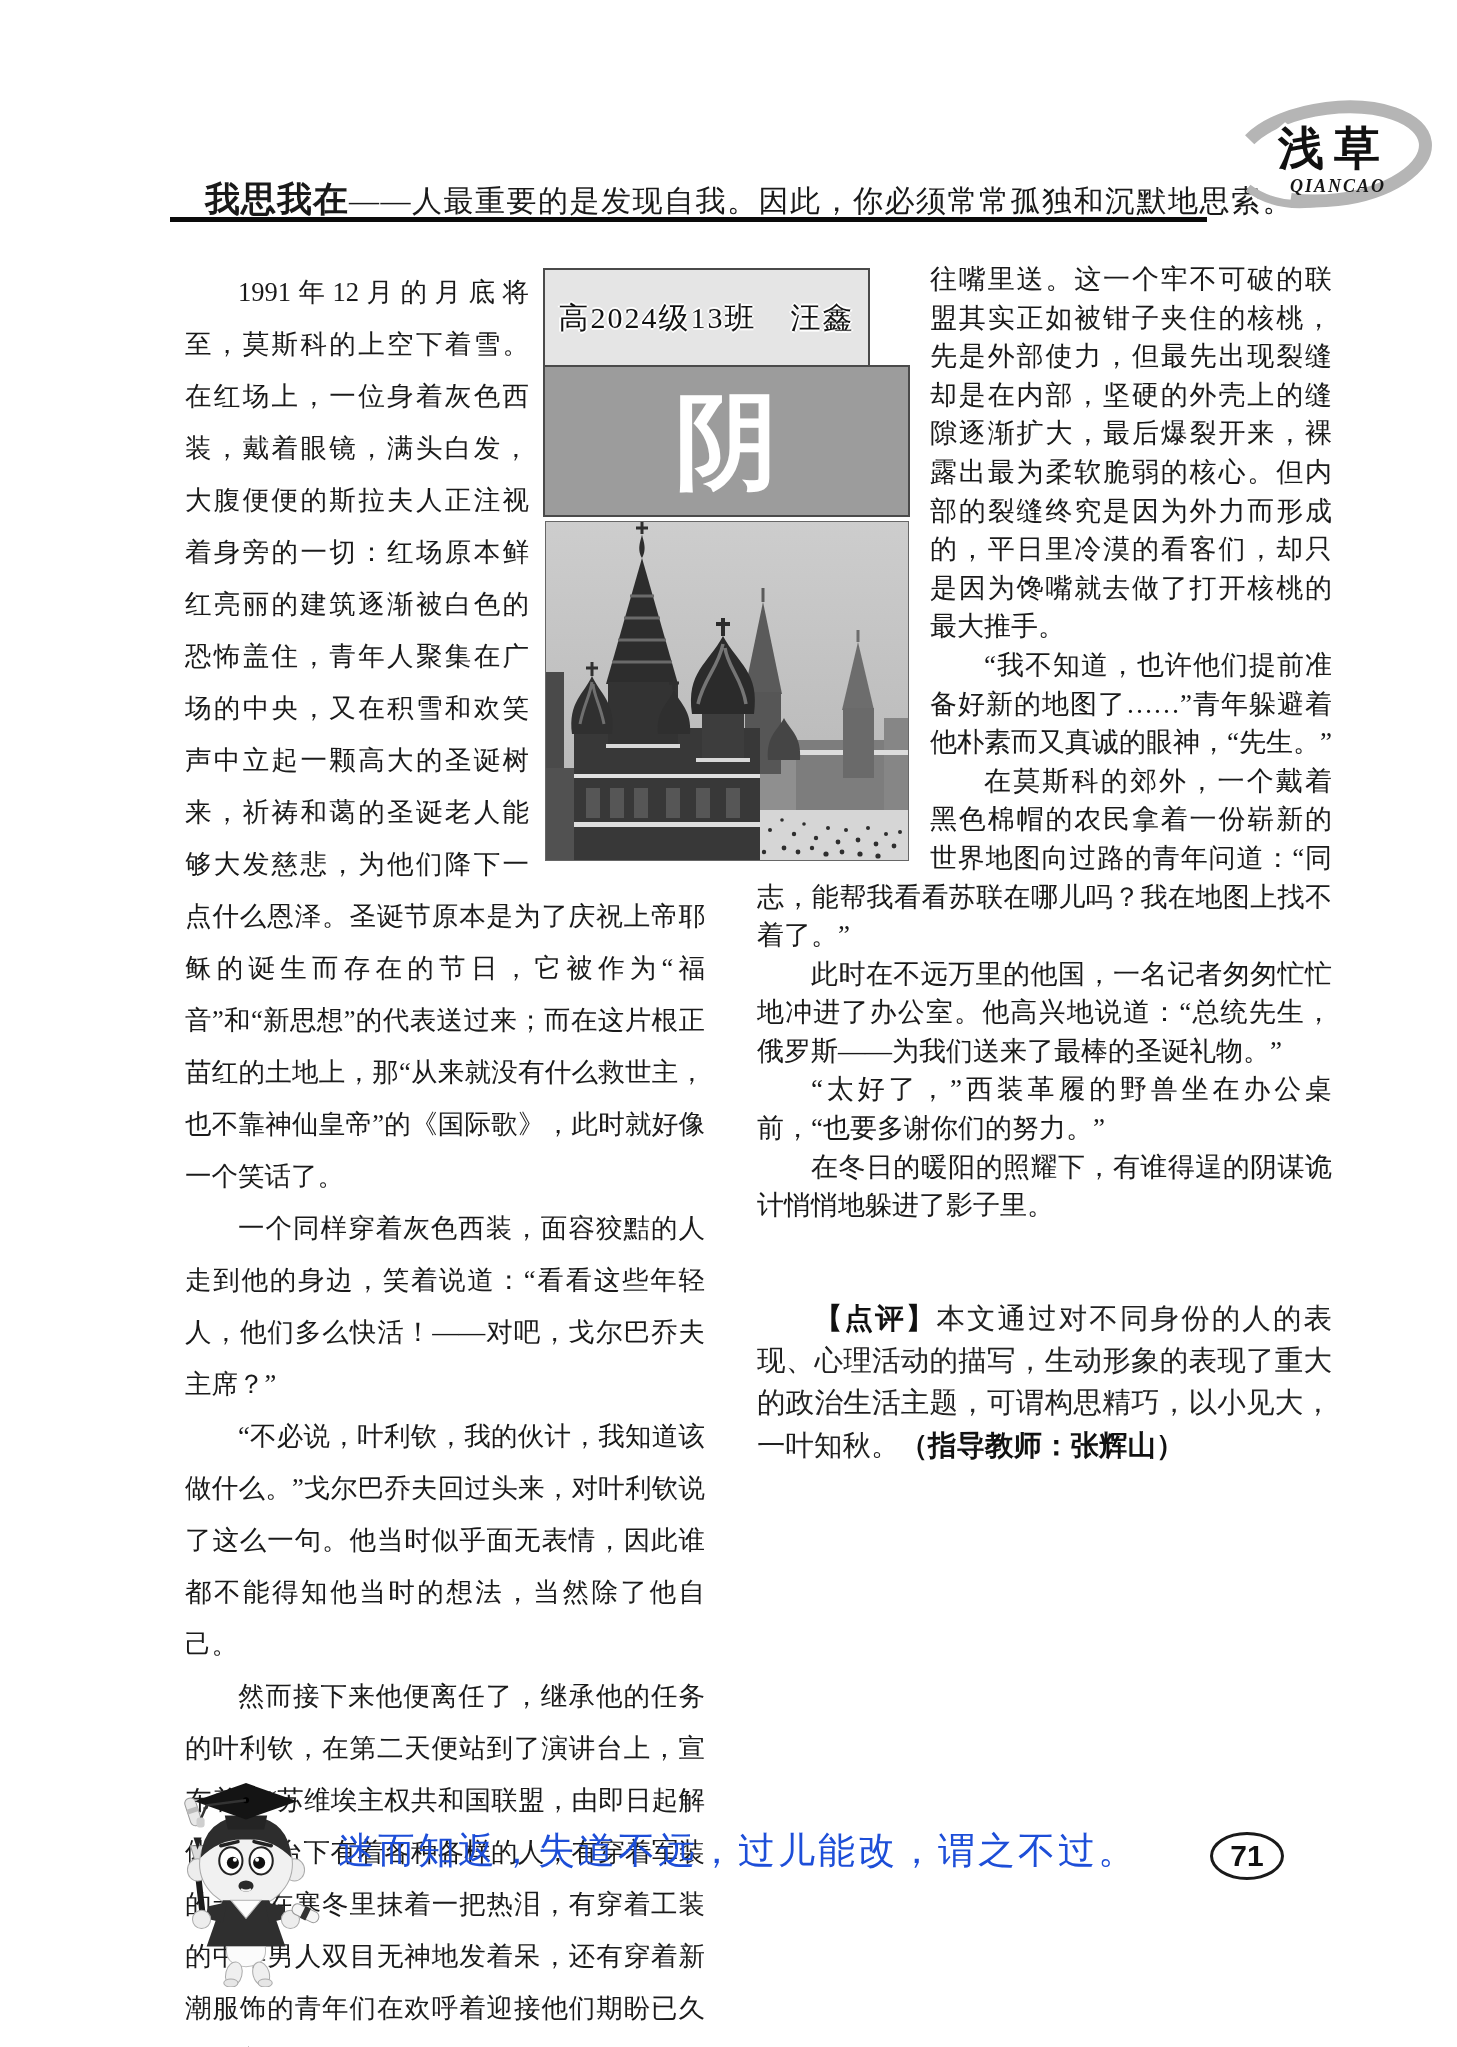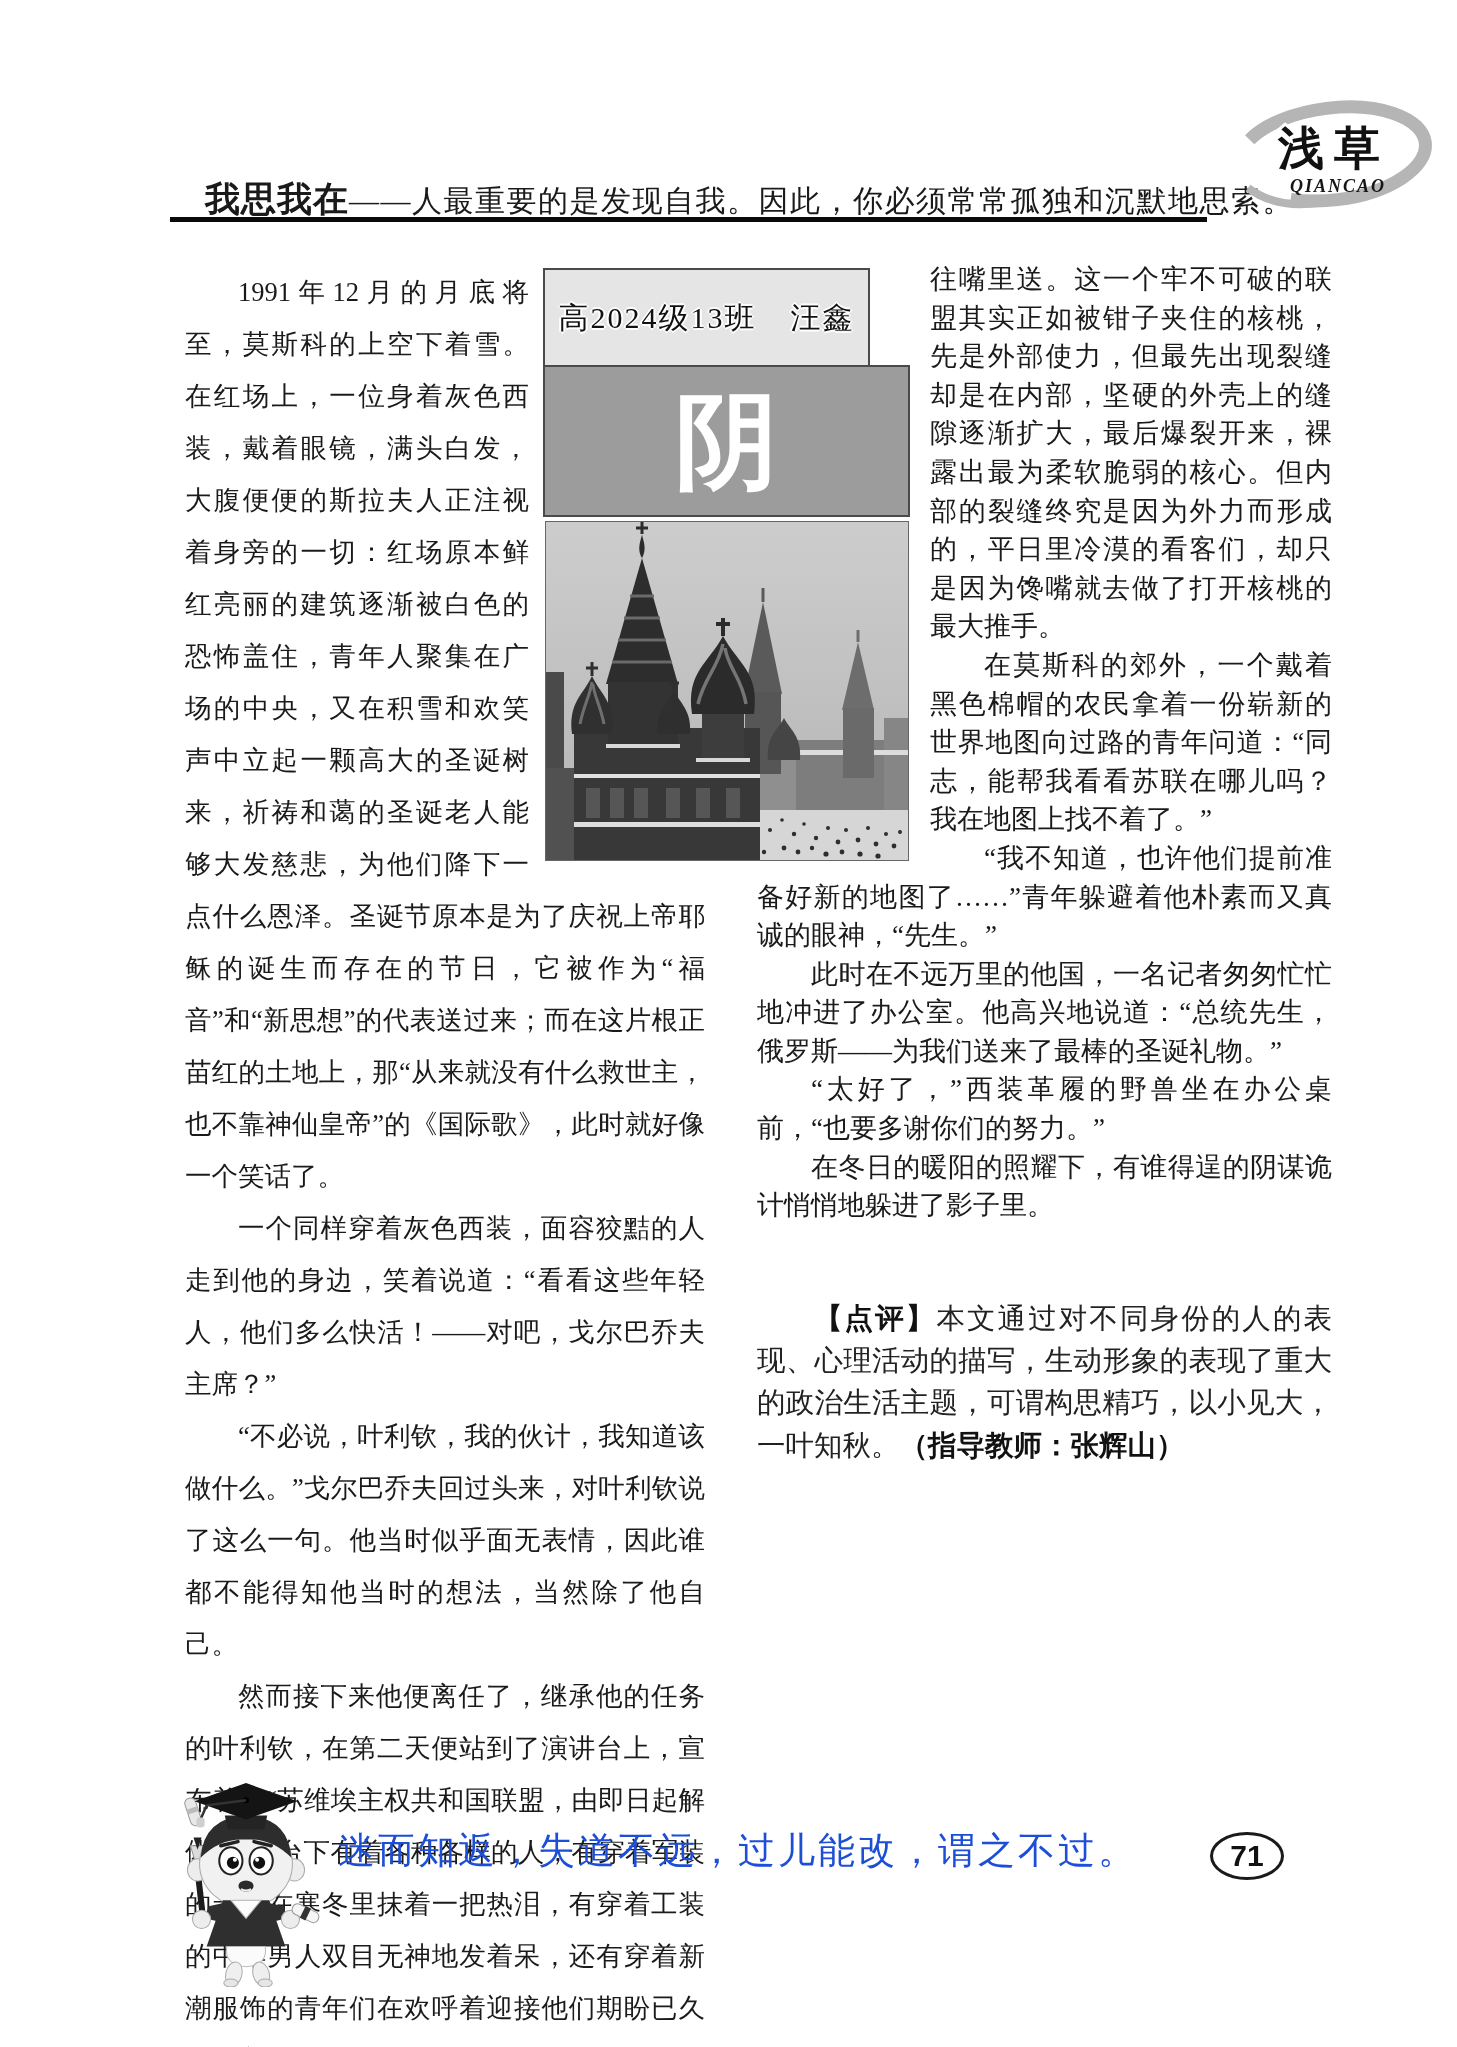--- a/index.html
+++ b/index.html
@@ -181,22 +181,22 @@
     <p>1991年12月的月底将至，莫斯科的上空下着雪。在红场上，一位身着灰色西装，戴着眼镜，满头白发，大腹便便的斯拉夫人正注视着身旁的一切：红场原本鲜红亮丽的建筑逐渐被白色的恐怖盖住，青年人聚集在广场的中央，又在积雪和欢笑声中立起一颗高大的圣诞树来，祈祷和蔼的圣诞老人能够大发慈悲，为他们降下一点什么恩泽。圣诞节原本是为了庆祝上帝耶稣的诞生而存在的节日，它被作为“福音”和“新思想”的代表送过来；而在这片根正苗红的土地上，那“从来就没有什么救世主，也不靠神仙皇帝”的《国际歌》，此时就好像一个笑话了。</p>
     <p>一个同样穿着灰色西装，面容狡黠的人走到他的身边，笑着说道：“看看这些年轻人，他们多么快活！——对吧，戈尔巴乔夫主席？”</p>
     <p>“不必说，叶利钦，我的伙计，我知道该做什么。”戈尔巴乔夫回过头来，对叶利钦说了这么一句。他当时似乎面无表情，因此谁都不能得知他当时的想法，当然除了他自己。</p>
     <p>然而接下来他便离任了，继承他的任务的叶利钦，在第二天便站到了演讲台上，宣布着：“苏维埃主权共和国联盟，由即日起解体……”台下有着各种各样的人，有穿着军装的老兵在寒冬里抹着一把热泪，有穿着工装的中年男人双目无神地发着呆，还有穿着新潮服饰的青年们在欢呼着迎接他们期盼已久的民主与自由。</p>
     <p>但也不是所有的人都把国事当做家事来看待的。当一批人为了国家兴亡而在电视上亮相的时候，总会有另外一批人认为炮火不会轰炸到自己的头上，而只是看着电视把手边的零食</p>
   </div>
 
   <div class="col col-right">
     <div class="cutout"></div>
     <p class="no-indent">往嘴里送。这一个牢不可破的联盟其实正如被钳子夹住的核桃，先是外部使力，但最先出现裂缝却是在内部，坚硬的外壳上的缝隙逐渐扩大，最后爆裂开来，裸露出最为柔软脆弱的核心。但内部的裂缝终究是因为外力而形成的，平日里冷漠的看客们，却只是因为馋嘴就去做了打开核桃的最大推手。</p>
+    <p>“我不知道，也许他们提前准备好新的地图了……”青年躲避着他朴素而又真诚的眼神，“先生。”</p>
     <p>在莫斯科的郊外，一个戴着黑色棉帽的农民拿着一份崭新的世界地图向过路的青年问道：“同志，能帮我看看苏联在哪儿吗？我在地图上找不着了。”</p>
-    <p>“我不知道，也许他们提前准备好新的地图了……”青年躲避着他朴素而又真诚的眼神，“先生。”</p>
     <p>此时在不远万里的他国，一名记者匆匆忙忙地冲进了办公室。他高兴地说道：“总统先生，俄罗斯——为我们送来了最棒的圣诞礼物。”</p>
     <p>“太好了，”西装革履的野兽坐在办公桌前，“也要多谢你们的努力。”</p>
     <p>在冬日的暖阳的照耀下，有谁得逞的阴谋诡计悄悄地躲进了影子里。</p>
     <p class="comment">
       <span class="comment-label">【点评】</span><span>本文通过对不同身份的人的表现、心理活动的描写，生动形象的表现了重大的政治生活主题，可谓构思精巧，以小见大，一叶知秋。</span><span class="comment-teacher">（指导教师：张辉山）</span>
     </p>
   </div>
 
   <div class="mascot">
     <svg width="156" height="212" viewBox="0 0 150 210">

